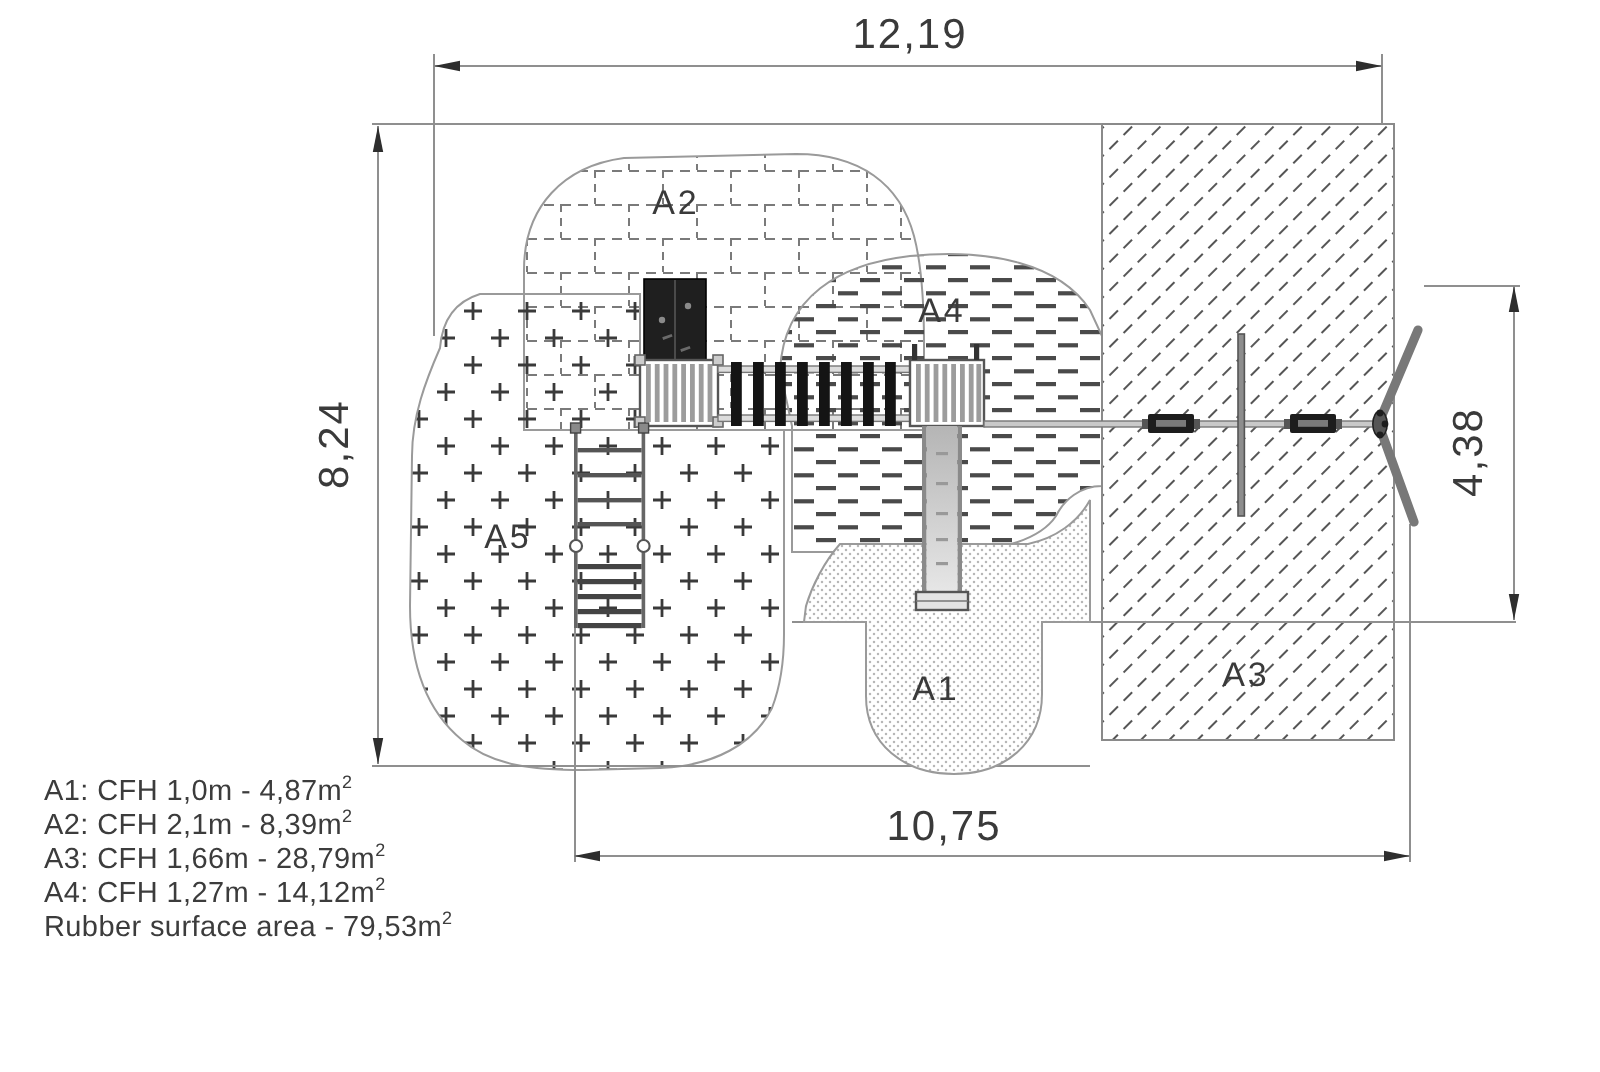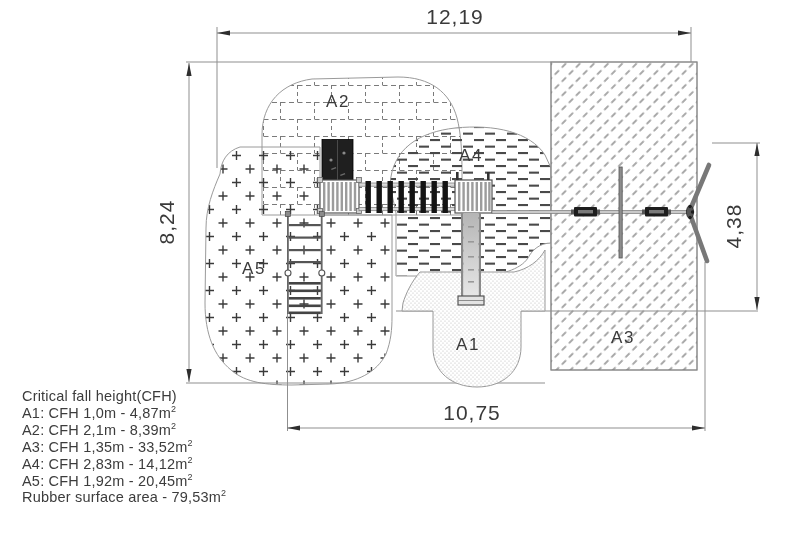--- a/index.html
+++ b/index.html
@@ -236,22 +236,20 @@
 
   <text class="area-text" x="338" y="107" text-anchor="middle">A2</text>
   <text class="area-text" x="471" y="161" text-anchor="middle">A4</text>
   <text class="area-text" x="254" y="274" text-anchor="middle">A5</text>
   <text class="area-text" x="468" y="350" text-anchor="middle">A1</text>
   <text class="area-text" x="623" y="343" text-anchor="middle">A3</text>
 </svg>
 
 
 <div class="legend">
-  <div>Critical fall height(CFH)</div>
   <div><span>A1: CFH 1,0m - 4,87m</span><sup>2</sup></div>
   <div><span>A2: CFH 2,1m - 8,39m</span><sup>2</sup></div>
-  <div><span>A3: CFH 1,35m - 33,52m</span><sup>2</sup></div>
-  <div><span>A4: CFH 2,83m - 14,12m</span><sup>2</sup></div>
-  <div><span>A5: CFH 1,92m - 20,45m</span><sup>2</sup></div>
+  <div><span>A3: CFH 1,66m - 28,79m</span><sup>2</sup></div>
+  <div><span>A4: CFH 1,27m - 14,12m</span><sup>2</sup></div>
   <div><span>Rubber surface area - 79,53m</span><sup>2</sup></div>
 </div>
 
 </div>
 
 </body></html>

